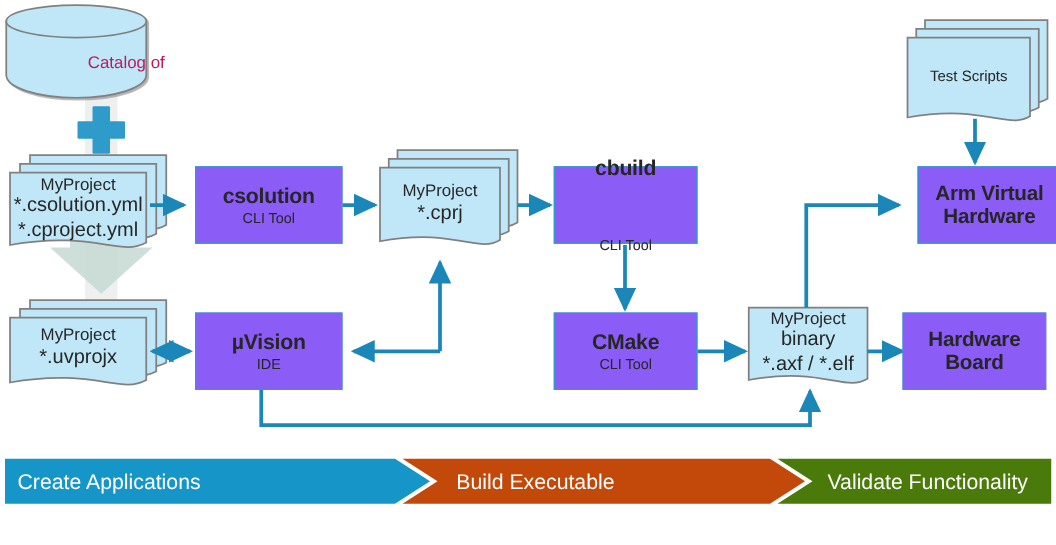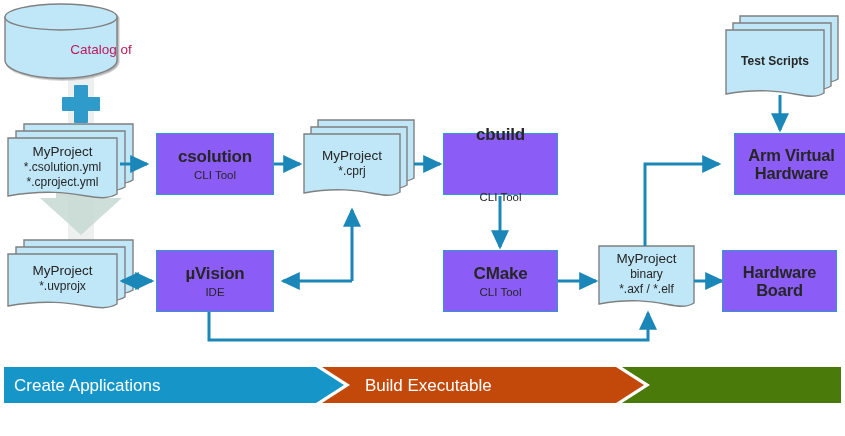--- a/index.html
+++ b/index.html
@@ -9,21 +9,21 @@
   .node{position:absolute;box-sizing:border-box;display:flex;flex-direction:column;
         align-items:center;justify-content:center;text-align:center;color:#262626;}
   .proc{background:#8b5cf6;border:1.5px solid #2E9BCB;}
   .proc .t1{font-weight:bold;font-size:17px;letter-spacing:-0.2px;line-height:1.12;}
   .proc .t2{font-size:11.5px;margin-top:2px;}
   .proc.two-line .t1{font-size:16.5px;}
   .doc-label{position:absolute;box-sizing:border-box;display:flex;flex-direction:column;
              align-items:center;justify-content:center;text-align:center;color:#262626;
              pointer-events:none;}
   .doc-label .l1{font-size:13.5px;line-height:1.18;}
-  .doc-label .l2{font-size:12px;line-height:1.22;}
+  .doc-label .l2{font-size:16px;line-height:1.22;}
   .doc-label .l0{font-size:12px;line-height:1.2;}
   .cyl-label{position:absolute;display:flex;flex-direction:column;align-items:center;
              justify-content:center;text-align:center;color:#be185d;font-size:13.5px;line-height:1.25;padding-left:40px;}
   .banner-text{position:absolute;color:#ffffff;font-size:17px;line-height:1;white-space:nowrap;}
 </style>
 </head>
 <body>
 
 <div id="stage">
 
@@ -128,21 +128,21 @@
   <div class="doc-label" style="left:8px;top:255px;width:109px;height:46px;">
     <span class="l1">MyProject</span>
     <span class="l2">*.uvprojx</span>
   </div>
 
   <div class="doc-label" style="left:304px;top:138px;width:96px;height:50px;">
     <span class="l1">MyProject</span>
     <span class="l2">*.cprj</span>
   </div>
 
-  <div class="doc-label" style="left:726px;top:34px;width:98px;height:54px;font-weight:bold;">
+  <div class="doc-label" style="left:726px;top:34px;width:98px;height:54px;">
     <span class="l0">Test Scripts</span>
   </div>
 
   <div class="doc-label" style="left:599px;top:249px;width:95px;height:50px;">
     <span class="l1">MyProject</span>
     <span class="l2">binary</span>
     <span class="l2">*.axf / *.elf</span>
   </div>
 
   <div class="node proc" style="left:156px;top:133px;width:118px;height:62px;">
@@ -170,14 +170,15 @@
     <span class="t1">Hardware</span>
   </div>
 
   <div class="node proc two-line" style="left:722px;top:250px;width:115px;height:62px;">
     <span class="t1">Hardware</span>
     <span class="t1">Board</span>
   </div>
 
   <div class="banner-text" style="left:365px;top:377px;">Build Executable</div>
   <div class="banner-text" style="left:14px;top:377px;">Create Applications</div>
+  <div class="banner-text" style="left:662px;top:377px;">Validate Functionality</div>
 
 </div>
 
 </body></html>

